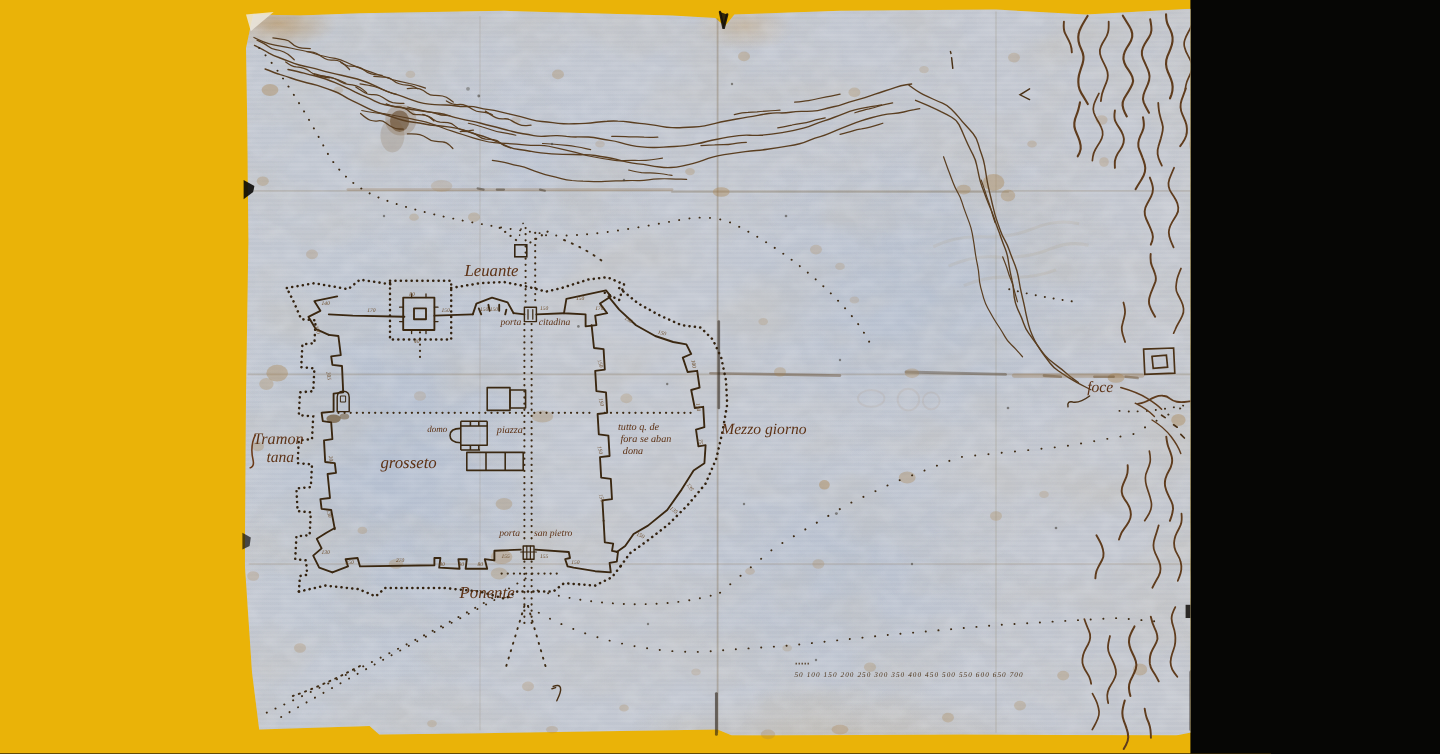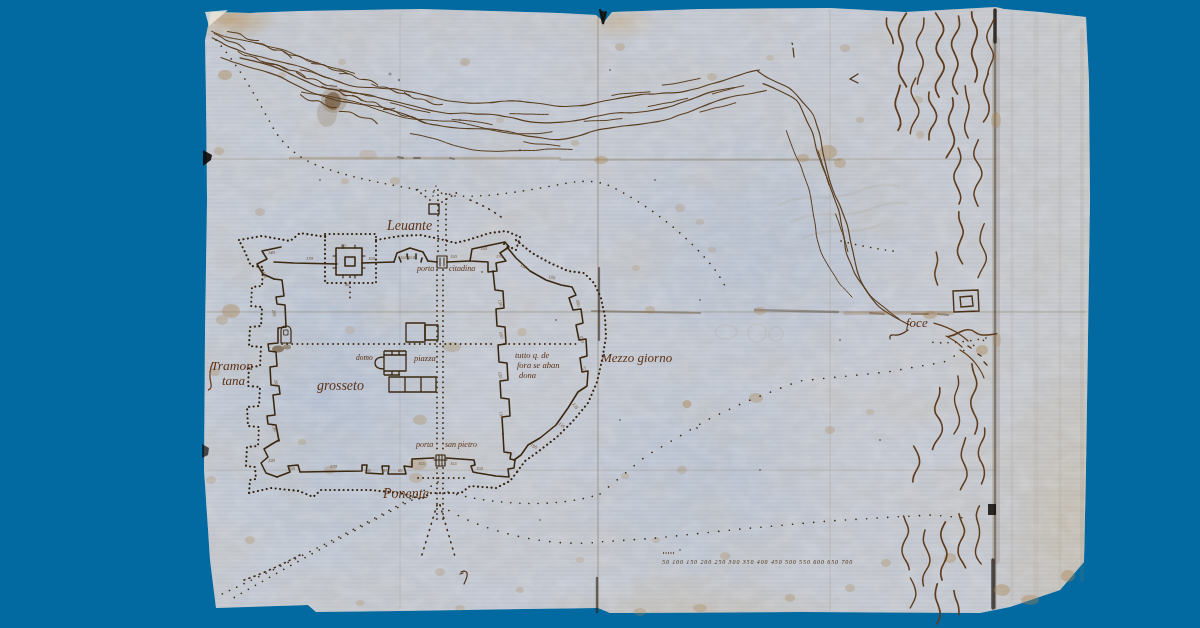--- a/index.html
+++ b/index.html
@@ -1,16 +1,16 @@
 <!DOCTYPE html>
 <html><head>
 <meta charset="utf-8">
 <style>
 html,body{margin:0;padding:0;background:#060605;}
-#stage{position:relative;width:1200px;height:628px;background:#0369a1;overflow:hidden;font-family:"Liberation Serif",serif;}
+#stage{position:relative;width:992px;height:628px;background:#eab308;overflow:hidden;font-family:"Liberation Serif",serif;}
 #paper{position:absolute;left:0;top:0;width:1200px;height:628px;
  clip-path:polygon(211px 12px,250px 13px,300px 11px,420px 9px,560px 13px,596px 15px,604px 22px,612px 12px,700px 9px,830px 8px,905px 12px,996px 7px,1004px 9px,1040px 12px,1086px 17px,1089px 80px,1090px 200px,1088px 340px,1086px 470px,1084px 562px,1060px 590px,1010px 607px,980px 613px,800px 612px,610px 613px,598px 608px,400px 611px,316px 612px,308px 605px,216px 608px,210px 560px,204px 470px,205px 330px,207px 200px,206px 100px,205px 40px);
  background:
   radial-gradient(ellipse 70px 30px at 232px 20px, rgba(188,156,112,.85), rgba(188,156,112,0) 70%),
   radial-gradient(ellipse 60px 30px at 620px 22px, rgba(198,166,120,.5), rgba(198,166,120,0) 70%),
   radial-gradient(ellipse 120px 260px at 1070px 520px, rgba(196,172,130,.35), rgba(196,172,130,0) 70%),
   radial-gradient(ellipse 260px 60px at 700px 615px, rgba(196,172,130,.3), rgba(196,172,130,0) 70%),
   radial-gradient(ellipse 200px 300px at 330px 380px, rgba(172,186,209,.6), rgba(186,199,219,0) 70%),
   radial-gradient(ellipse 260px 200px at 760px 250px, rgba(174,188,210,.55), rgba(188,200,218,0) 70%),
   radial-gradient(ellipse 220px 180px at 700px 470px, rgba(176,189,210,.5), rgba(190,201,219,0) 70%),

